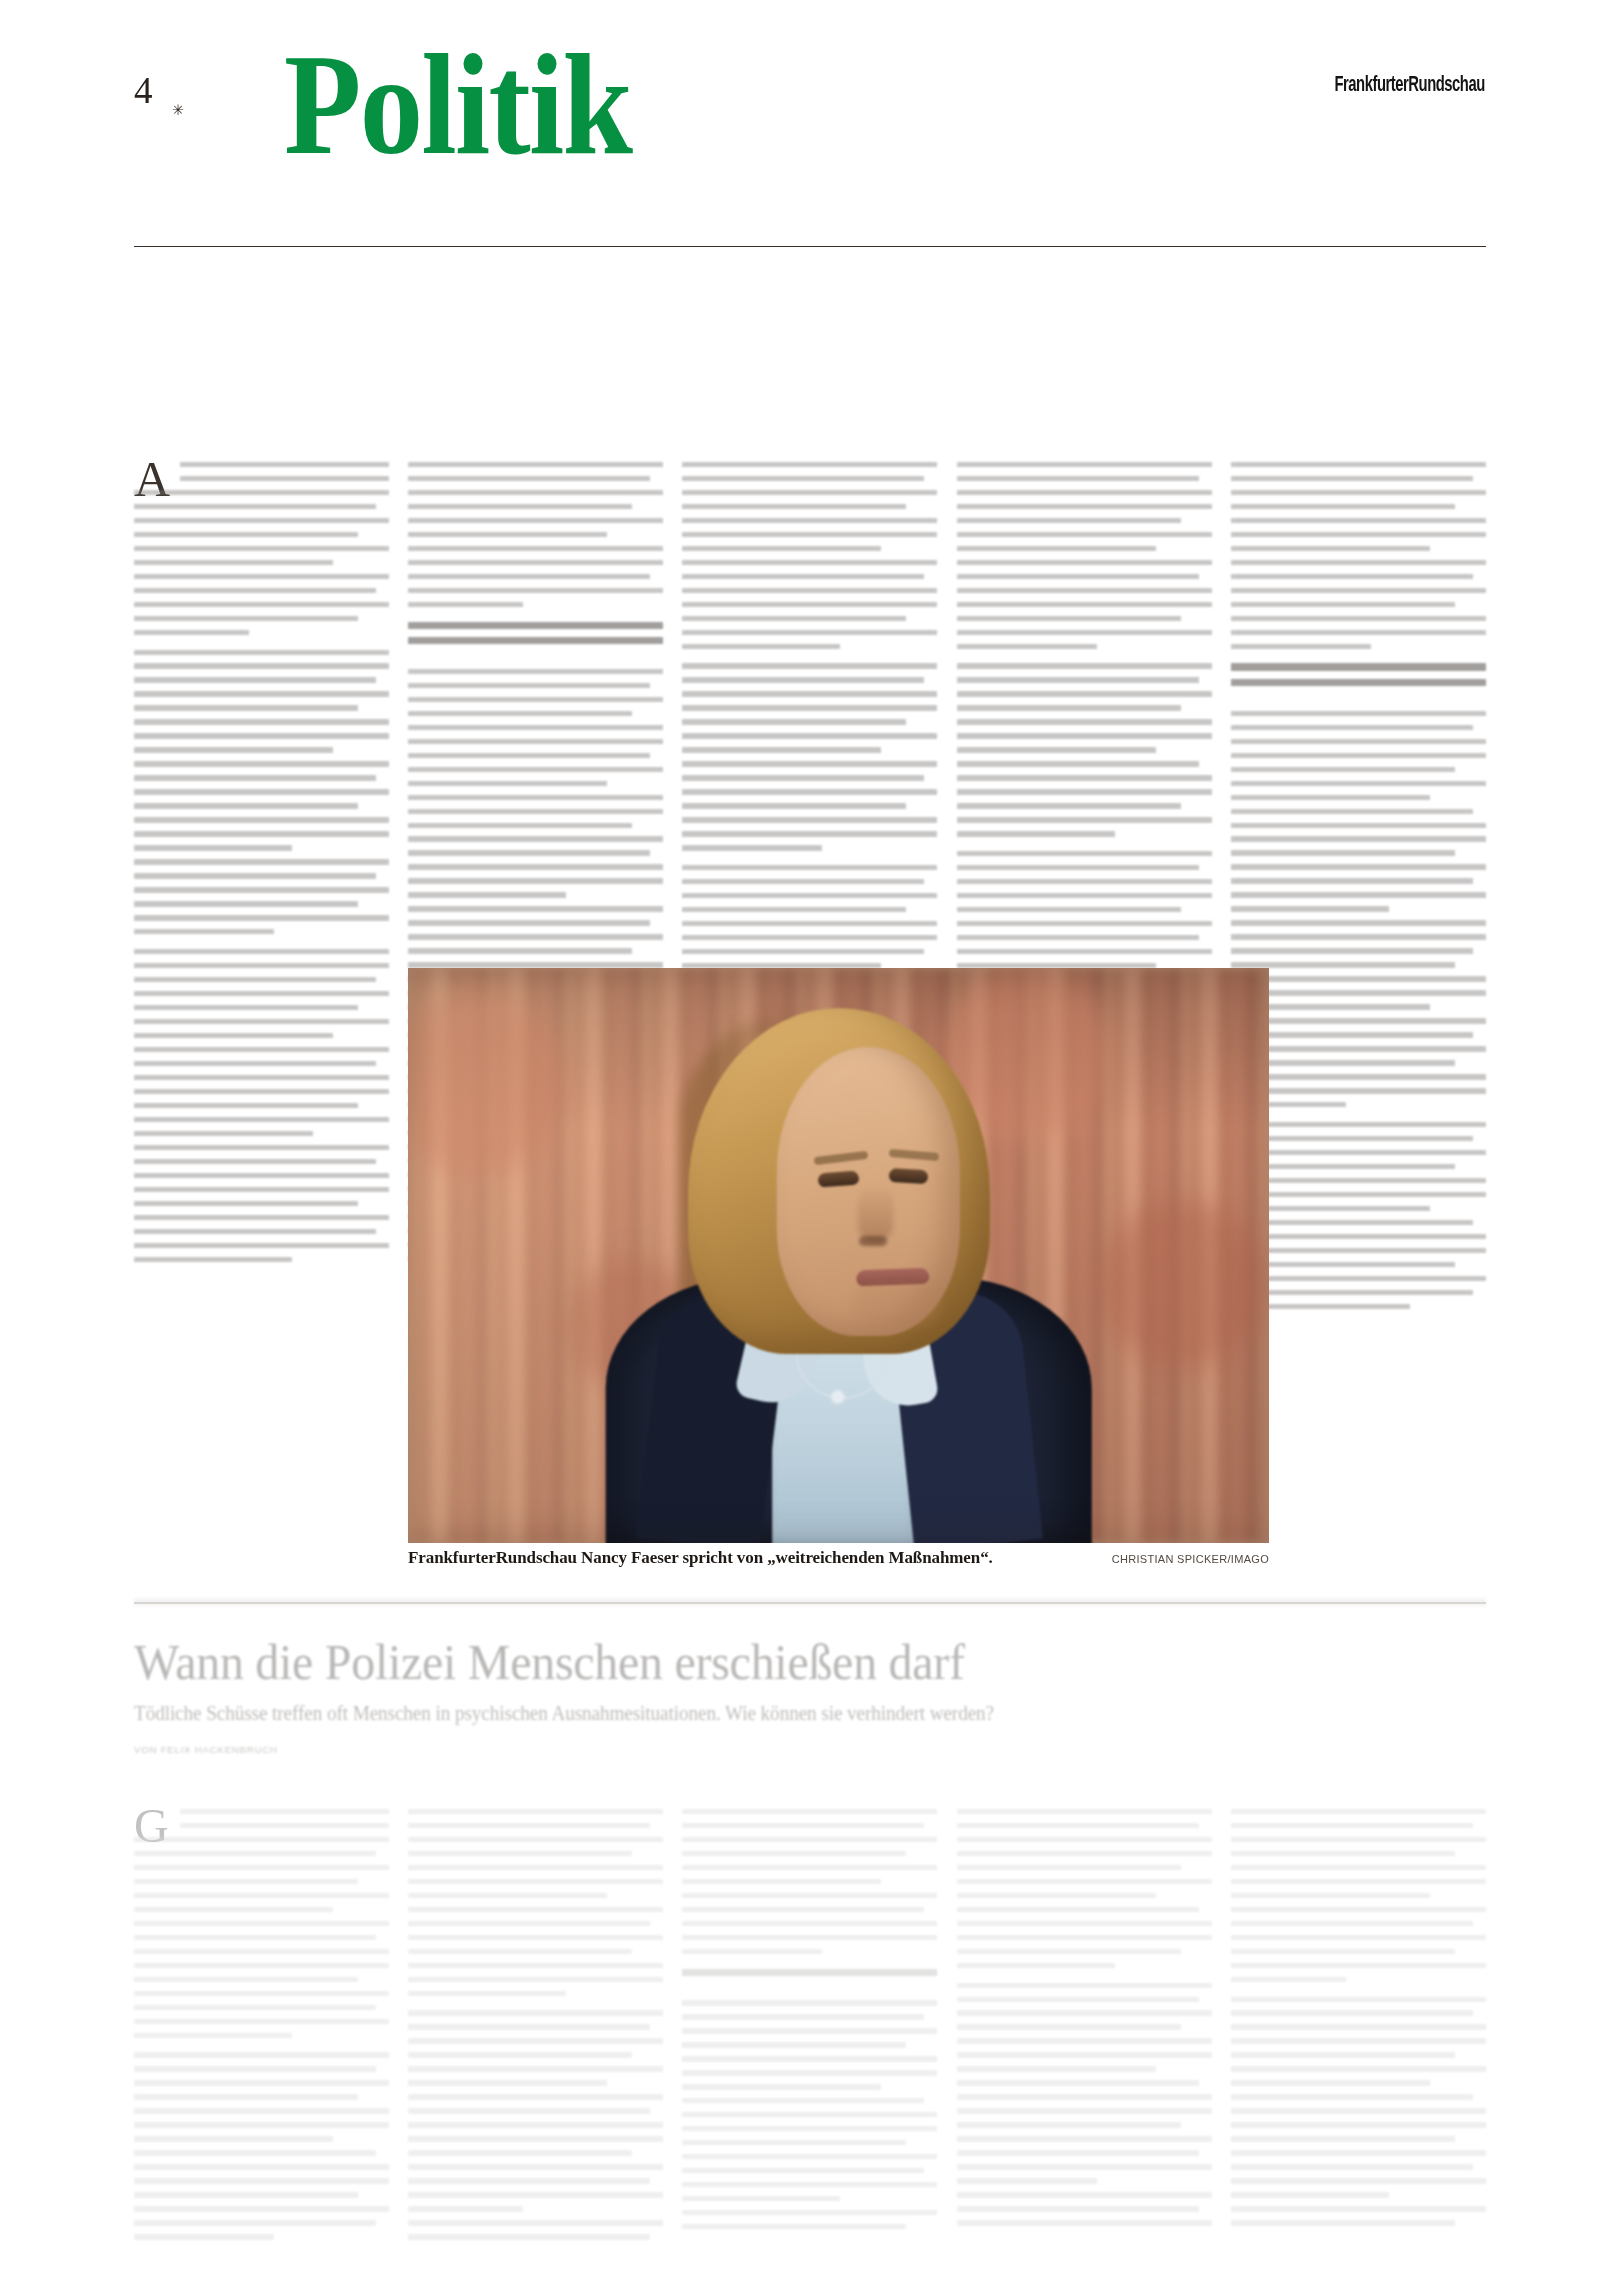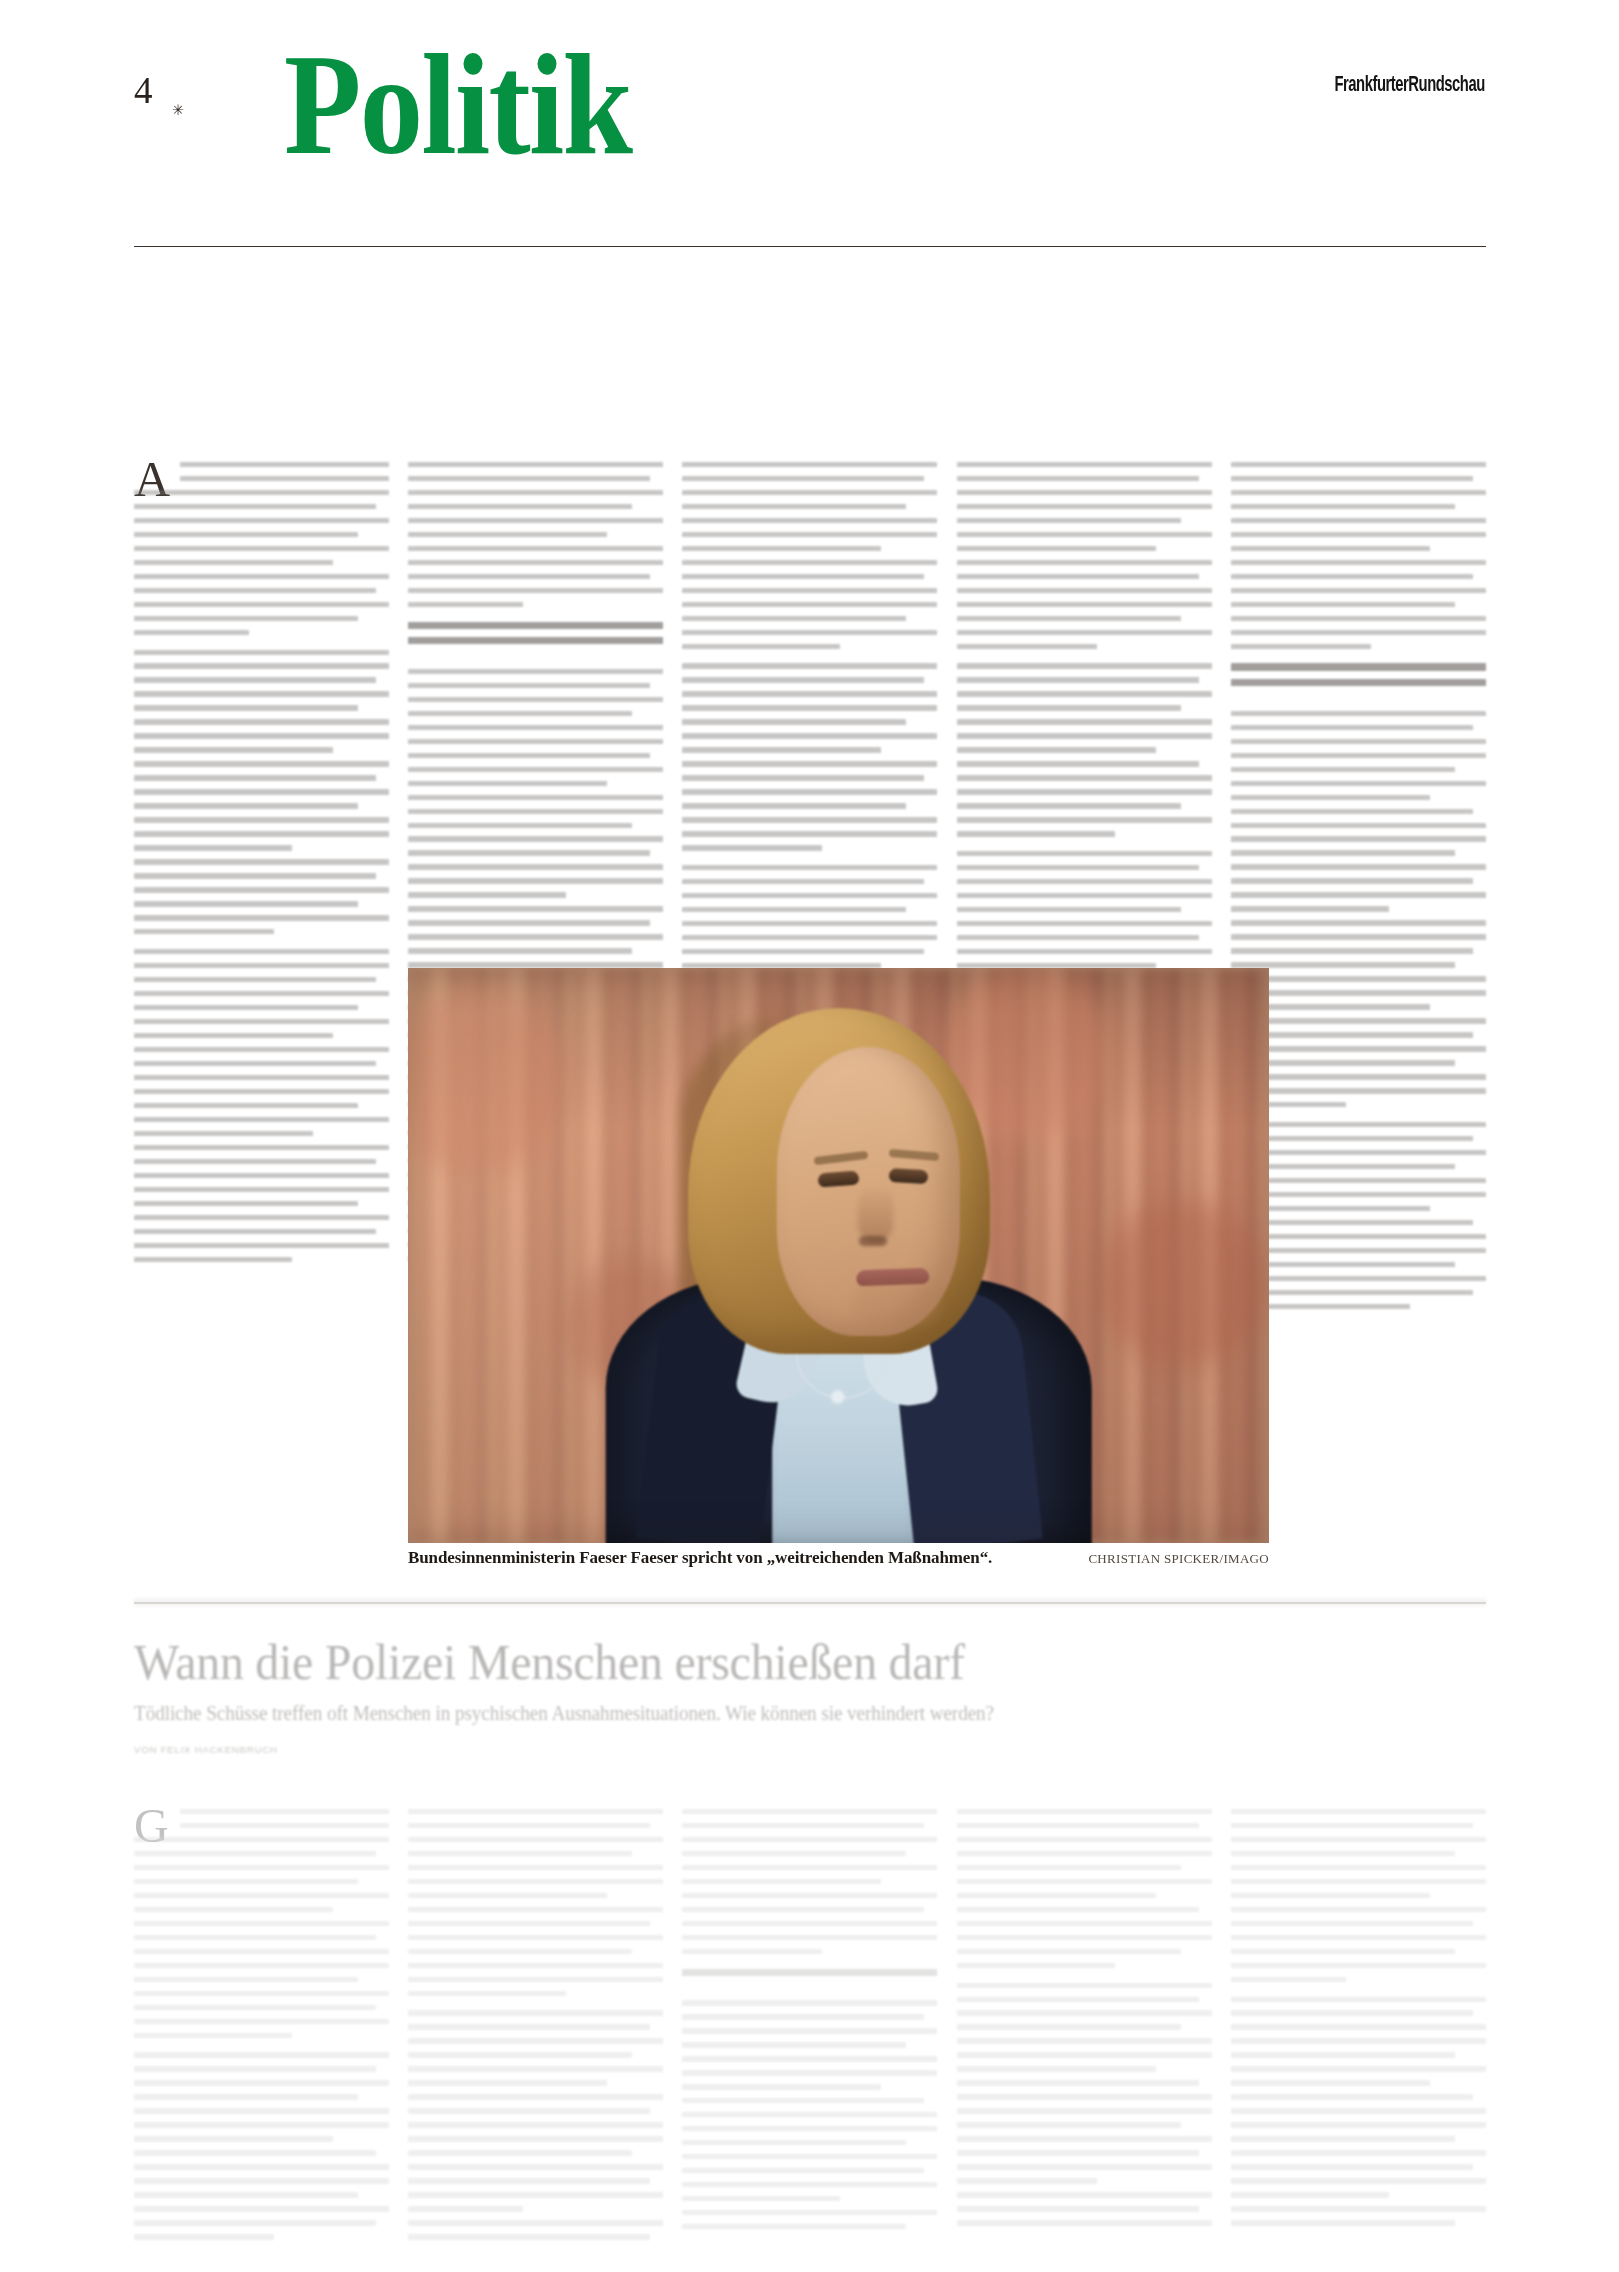--- a/index.html
+++ b/index.html
@@ -275,22 +275,22 @@
   .caption-row{
     position:absolute;left:408px;top:1548px;width:861px;
     display:flex;align-items:baseline;justify-content:space-between;
   }
   .caption{
     font-family:"Liberation Serif", serif;
     font-size:17px;font-weight:700;color:#1e1914;
     letter-spacing:-0.1px;white-space:nowrap;
   }
   .credit{
-    font-family:Liberation Serif, serif;
-    font-size:13px;color:#52493f;letter-spacing:0.3px;
+    font-family:Liberation Sans, sans-serif;
+    font-size:11px;color:#52493f;letter-spacing:0.3px;
     white-space:nowrap;
     margin-left:39px;
   }
 
   .rule-mid{
     position:absolute;left:134px;top:1602px;width:1352px;height:1.9px;
     background:#d9d6d2;
   }
   .rule-mid-faint{
     position:absolute;left:134px;top:1598px;width:1352px;height:9.6px;
@@ -665,21 +665,21 @@
         <div class="nose"></div>
           <div class="nostril"></div>
         <div class="mouth"></div>
           <div class="chin"></div>
       </div>
       <div class="photo-soft"></div>
     </div>
   </div>
 
   <div class="caption-row">
-    <div class="caption">Bundesinnenministerin Faeser Faeser spricht von „weitreichenden Maßnahmen“.</div>
+    <div class="caption">FrankfurterRundschau Nancy Faeser spricht von „weitreichenden Maßnahmen“.</div>
     <div class="credit">CHRISTIAN SPICKER/IMAGO</div>
   </div>
 
   <div class="rule-mid-faint"></div>
   <div class="rule-mid"></div>
 
   <div class="art2">
     <h2 class="headline2">Wann die Polizei Menschen erschießen darf</h2>
     <div class="subhead2">Tödliche Schüsse treffen oft Menschen in psychischen Ausnahmesituationen. Wie können sie verhindert werden?</div>
     <div class="byline2">VON FELIX HACKENBRUCH</div>

